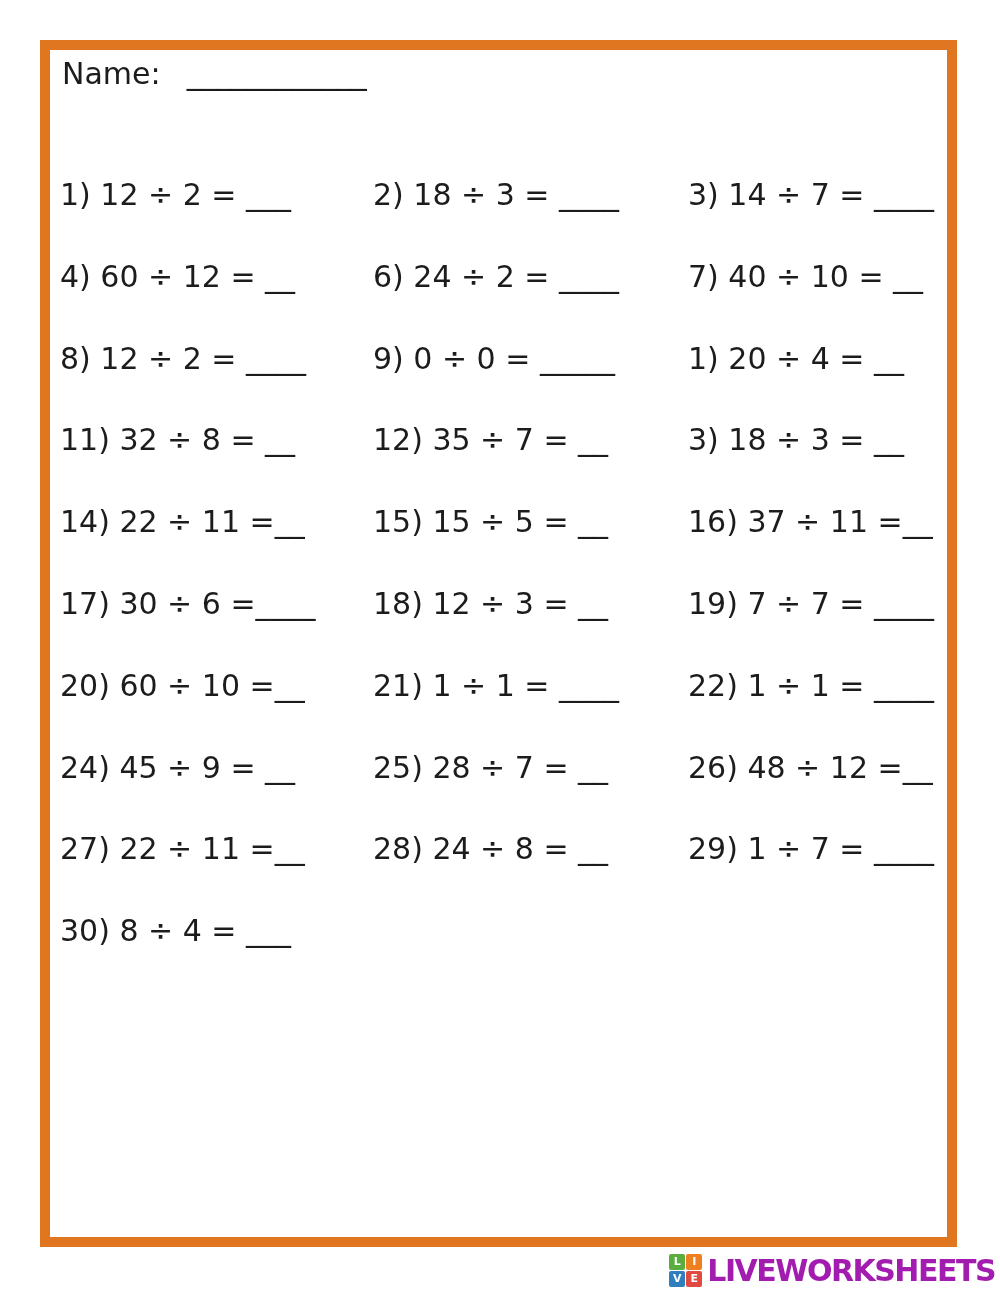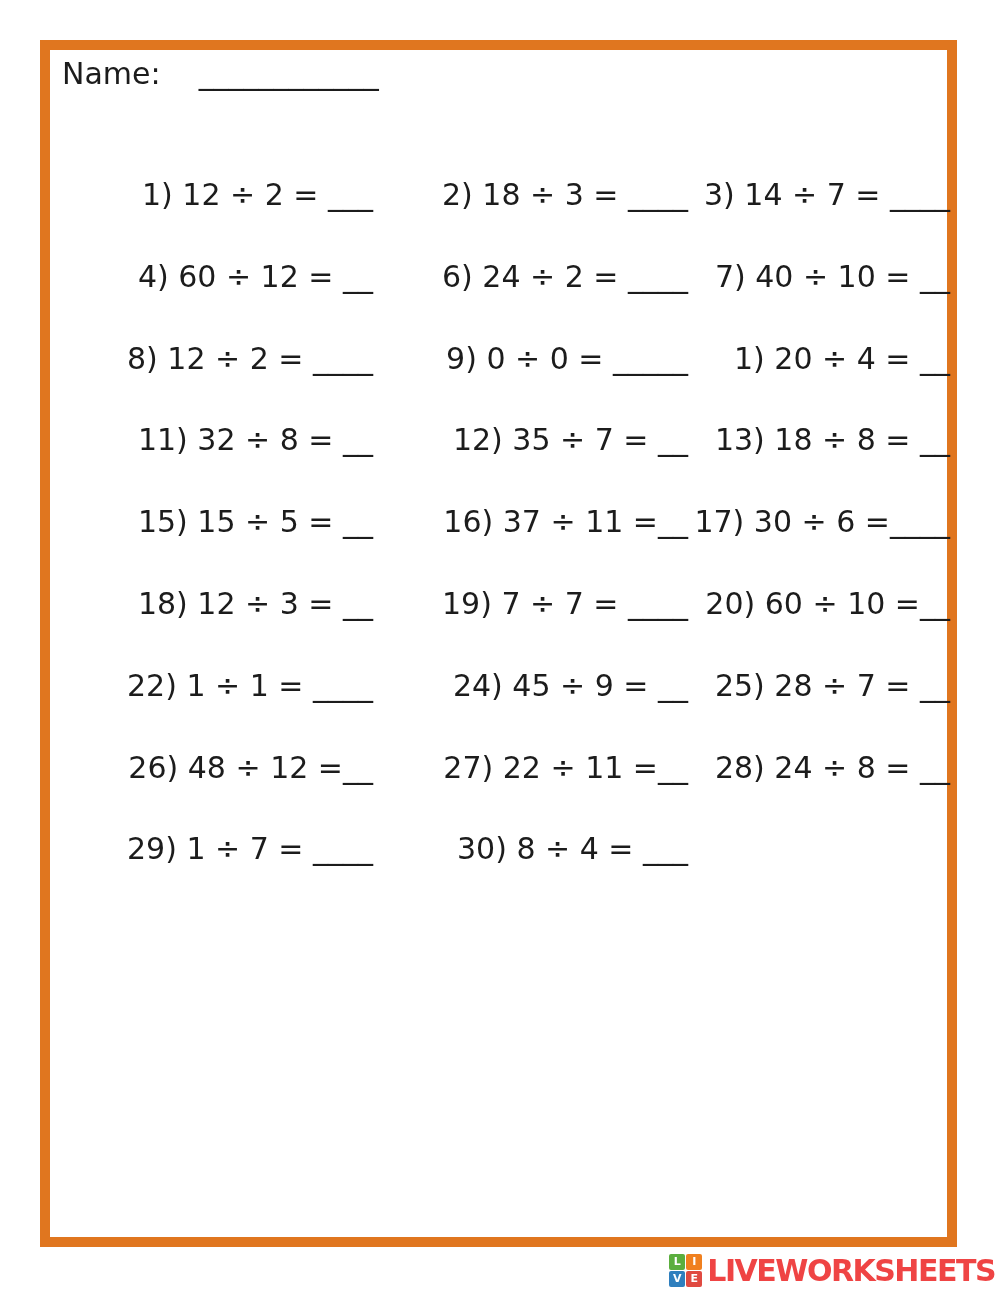--- a/index.html
+++ b/index.html
@@ -17,33 +17,32 @@
     width: 917px; height: 1207px;
     border: 10px solid #E0761F;
     background: #ffffff;
   }
   .name-row {
     position: absolute;
     left: 62px; top: 56px;
     font-size: 30px;
     display: flex;
     align-items: baseline;
-    gap: 38px;
+    gap: 26px;
     white-space: pre;
   }
   .problems-grid {
     position: absolute;
     left: 60px; top: 176px;
     width: 890px;
     display: grid;
     grid-template-columns: 313px 315px 262px;
     grid-auto-rows: 81.8px;
     font-size: 30px;
     line-height: 38px;
-    text-align: right;
   }
   .problem-cell { white-space: pre; }
   .blank { white-space: pre; }
   .footer {
     position: absolute;
     right: 5px; top: 1251px;
     display: flex;
     align-items: center;
     gap: 5px;
     height: 38px;
@@ -84,38 +83,40 @@
   <div class="problem-cell"><span>2) 18 ÷ 3 =</span><span class="blank"> ____</span></div>
   <div class="problem-cell"><span>3) 14 ÷ 7 =</span><span class="blank"> ____</span></div>
   <div class="problem-cell"><span>4) 60 ÷ 12 =</span><span class="blank"> __</span></div>
   <div class="problem-cell"><span>6) 24 ÷ 2 =</span><span class="blank"> ____</span></div>
   <div class="problem-cell"><span>7) 40 ÷ 10 =</span><span class="blank"> __</span></div>
   <div class="problem-cell"><span>8) 12 ÷ 2 =</span><span class="blank"> ____</span></div>
   <div class="problem-cell"><span>9) 0 ÷ 0 =</span><span class="blank"> _____</span></div>
   <div class="problem-cell"><span>1) 20 ÷ 4 =</span><span class="blank"> __</span></div>
   <div class="problem-cell"><span>11) 32 ÷ 8 =</span><span class="blank"> __</span></div>
   <div class="problem-cell"><span>12) 35 ÷ 7 =</span><span class="blank"> __</span></div>
-  <div class="problem-cell"><span>13) 18 ÷ 8 =</span><span class="blank"> __</span></div>
+  <div class="problem-cell"><span>3) 18 ÷ 3 =</span><span class="blank"> __</span></div>
+  <div class="problem-cell"><span>14) 22 ÷ 11 =</span><span class="blank">__</span></div>
   <div class="problem-cell"><span>15) 15 ÷ 5 =</span><span class="blank"> __</span></div>
   <div class="problem-cell"><span>16) 37 ÷ 11 =</span><span class="blank">__</span></div>
   <div class="problem-cell"><span>17) 30 ÷ 6 =</span><span class="blank">____</span></div>
   <div class="problem-cell"><span>18) 12 ÷ 3 =</span><span class="blank"> __</span></div>
   <div class="problem-cell"><span>19) 7 ÷ 7 =</span><span class="blank"> ____</span></div>
   <div class="problem-cell"><span>20) 60 ÷ 10 =</span><span class="blank">__</span></div>
+  <div class="problem-cell"><span>21) 1 ÷ 1 =</span><span class="blank"> ____</span></div>
   <div class="problem-cell"><span>22) 1 ÷ 1 =</span><span class="blank"> ____</span></div>
   <div class="problem-cell"><span>24) 45 ÷ 9 =</span><span class="blank"> __</span></div>
   <div class="problem-cell"><span>25) 28 ÷ 7 =</span><span class="blank"> __</span></div>
   <div class="problem-cell"><span>26) 48 ÷ 12 =</span><span class="blank">__</span></div>
   <div class="problem-cell"><span>27) 22 ÷ 11 =</span><span class="blank">__</span></div>
   <div class="problem-cell"><span>28) 24 ÷ 8 =</span><span class="blank"> __</span></div>
   <div class="problem-cell"><span>29) 1 ÷ 7 =</span><span class="blank"> ____</span></div>
   <div class="problem-cell"><span>30) 8 ÷ 4 =</span><span class="blank"> ___</span></div>
 </div>
 
 <div class="footer">
   <div class="logo-grid">
     <div class="logo-tile" style="background: rgb(91, 174, 62);">L</div>
     <div class="logo-tile" style="background: rgb(240, 128, 31);">I</div>
     <div class="logo-tile" style="background: rgb(47, 127, 190);">V</div>
     <div class="logo-tile" style="background: rgb(224, 74, 65);">E</div>
   </div>
-  <span class="wordmark" style="color: #ef4444;">LIVEWORKSHEETS</span>
+  <span class="wordmark" style="color: #a21caf;">LIVEWORKSHEETS</span>
 </div>
 
 </body></html>

